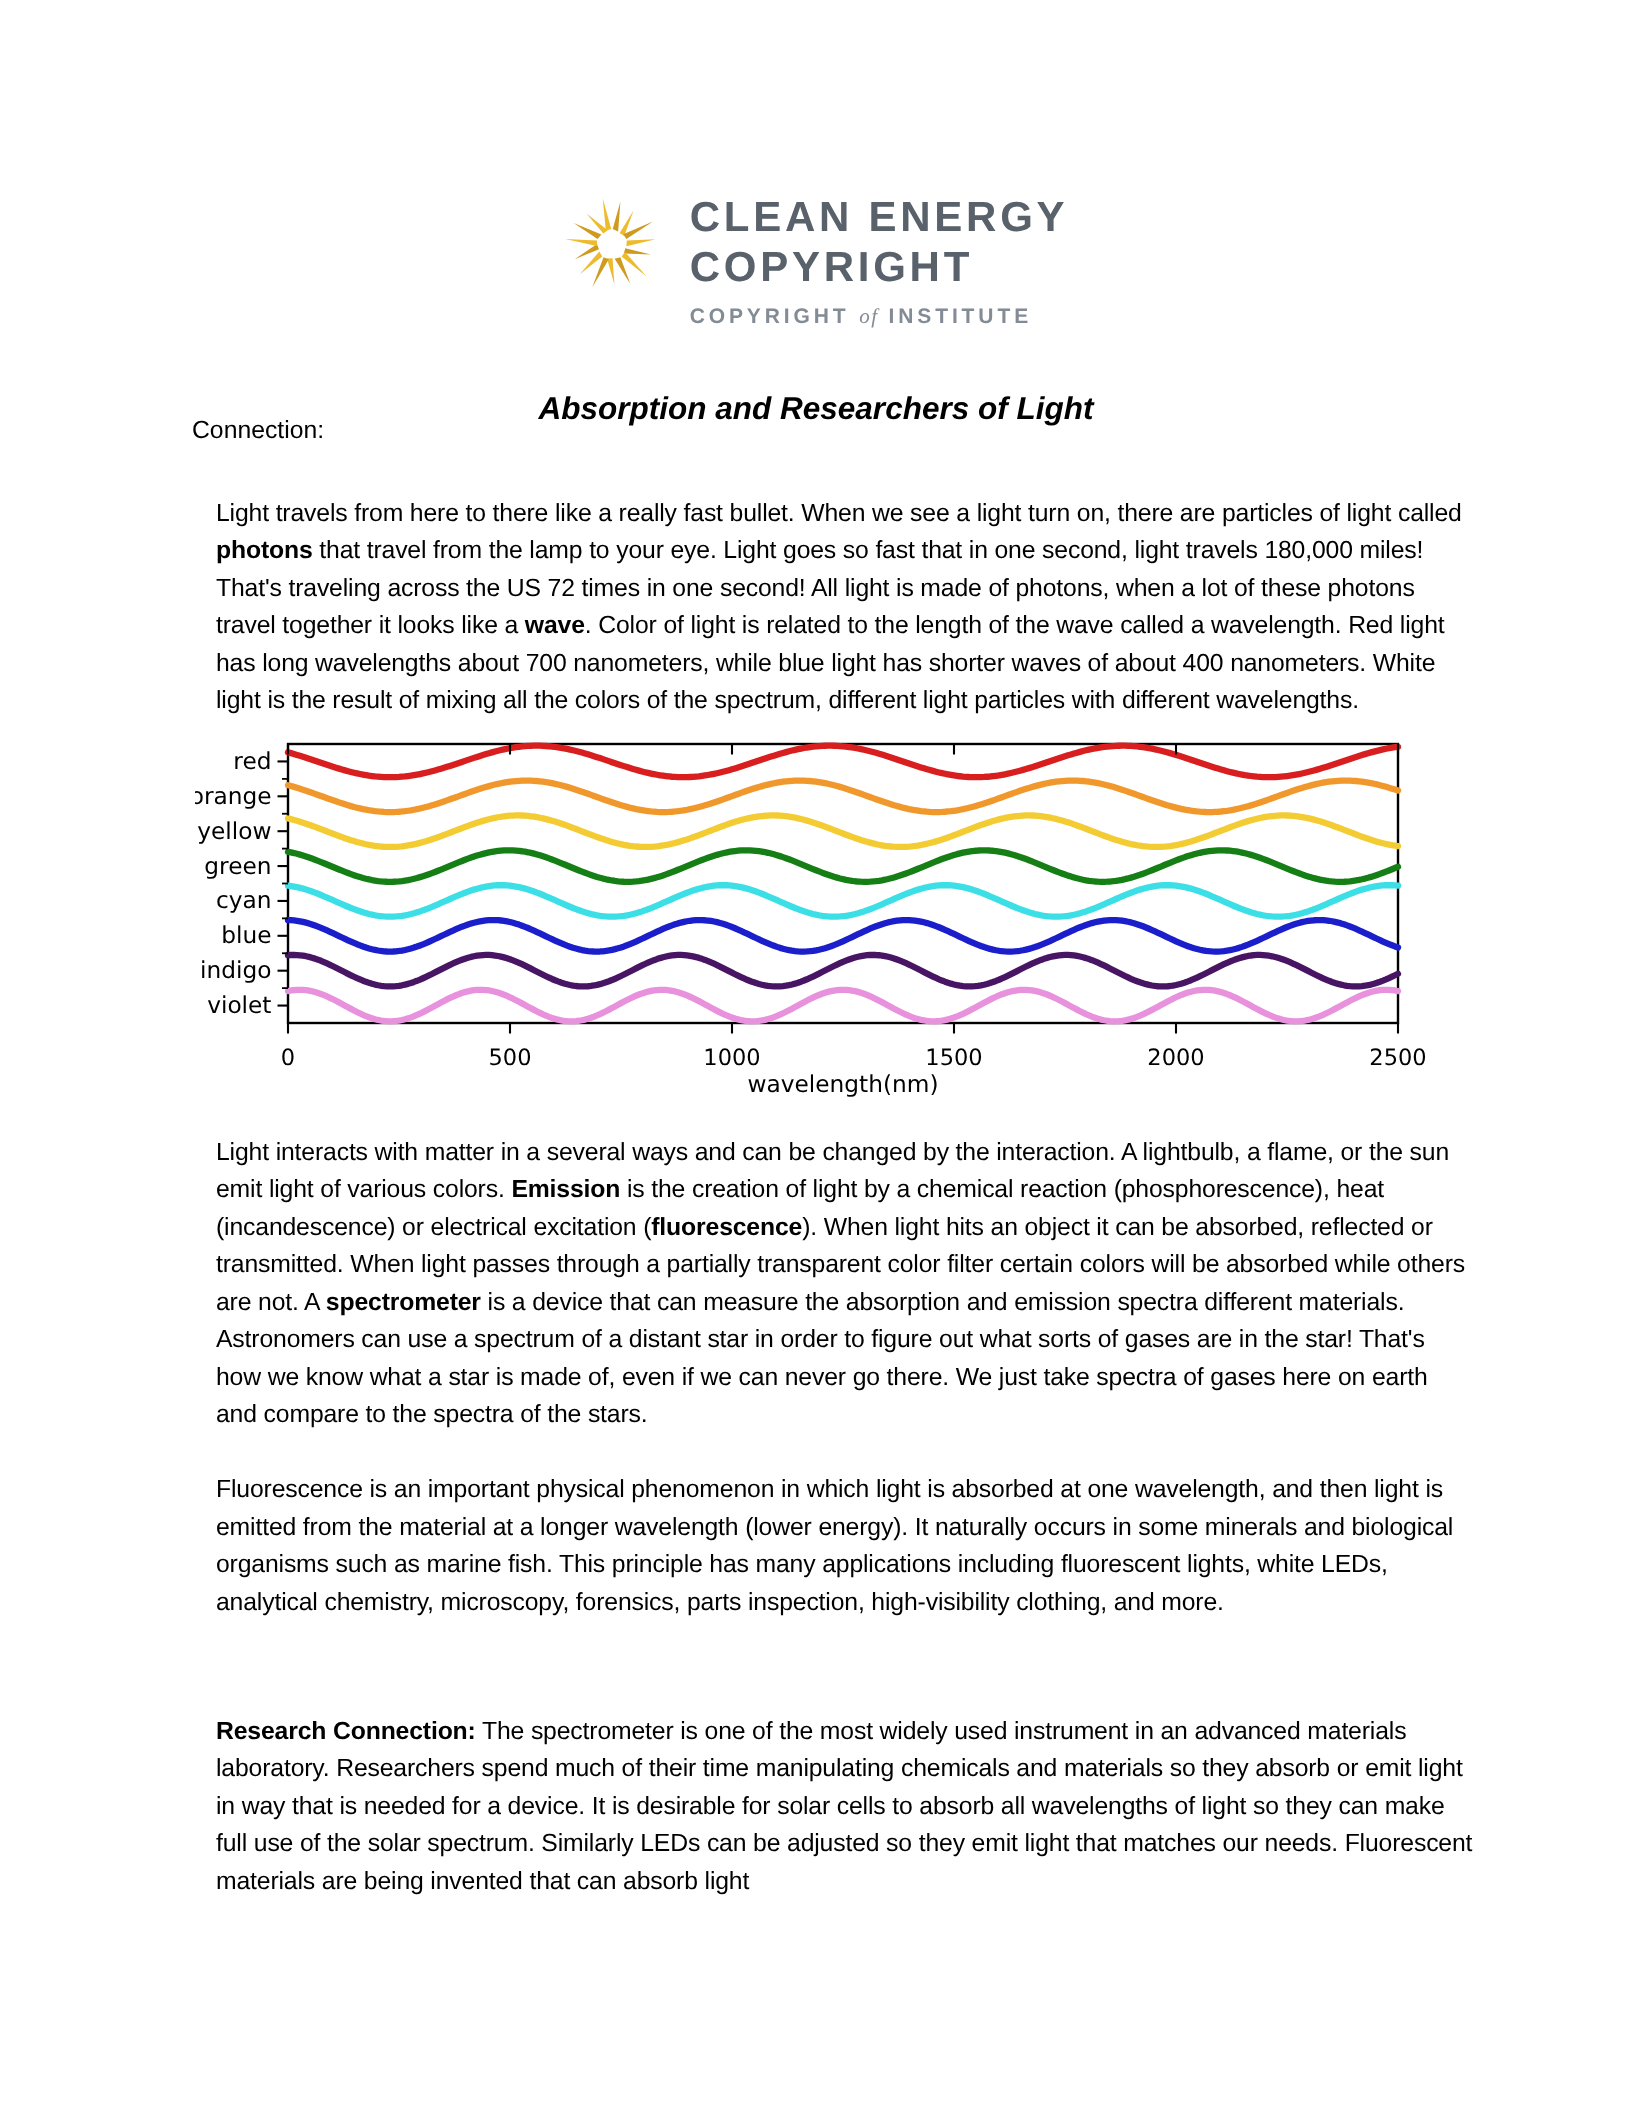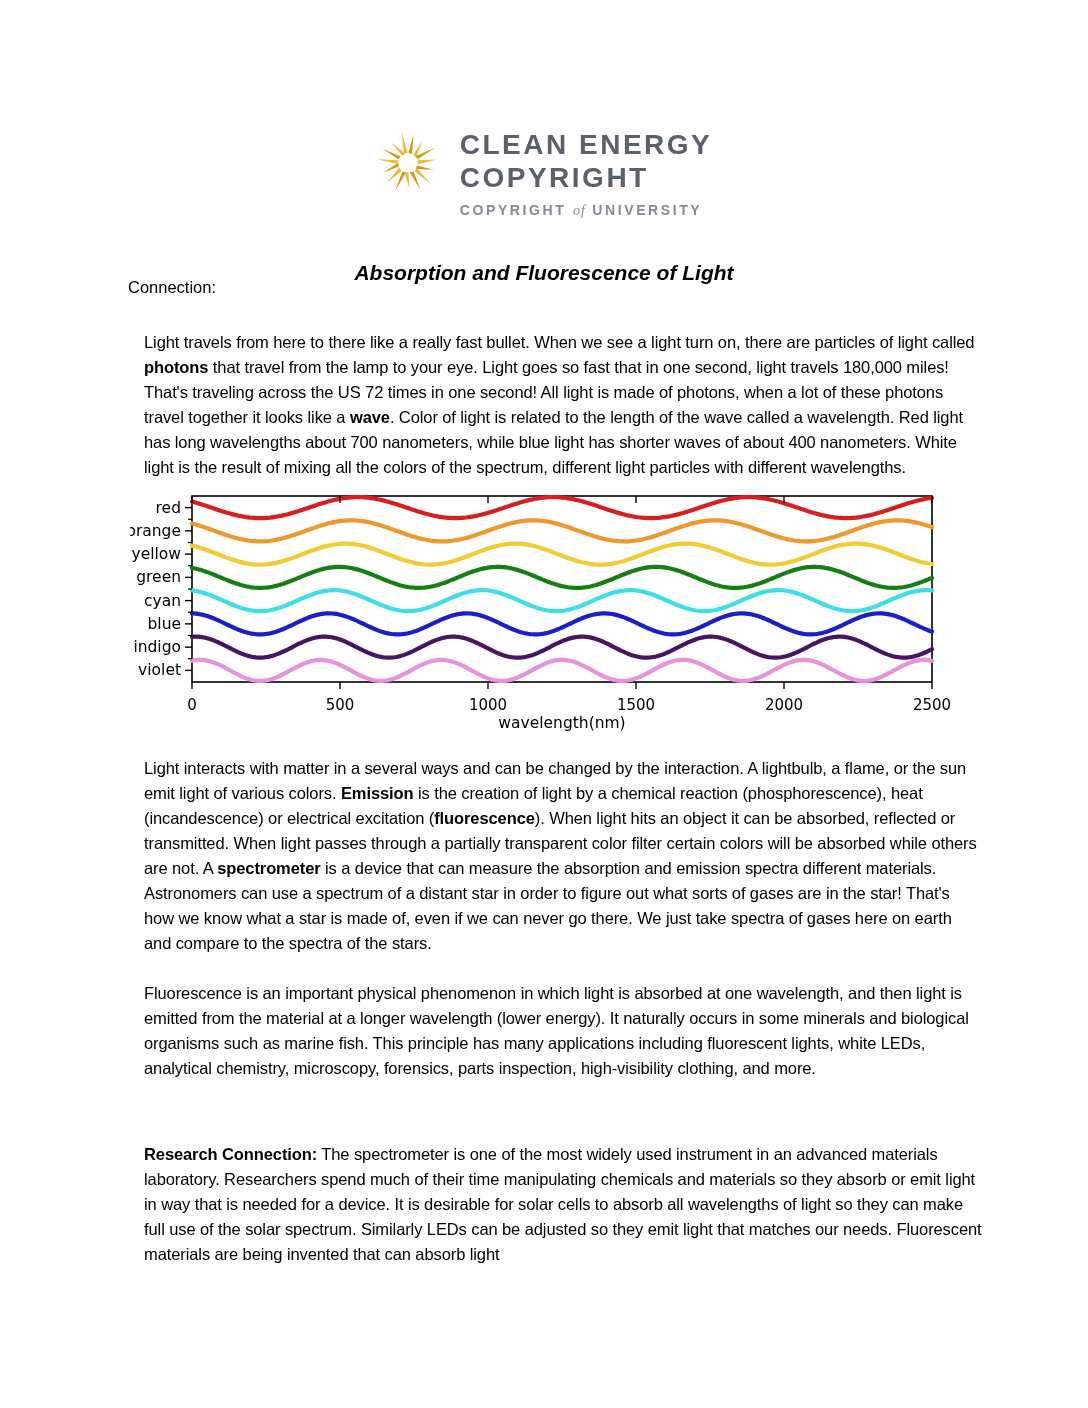--- a/index.html
+++ b/index.html
@@ -70,26 +70,26 @@
           <polygon points="36,30.5 39,32.5 45,16" fill="#edbb2e"></polygon>
         </g>
       </g>
     </svg>
     <div class="logo-text">
       <div class="logo-line">CLEAN ENERGY</div>
       <div class="logo-line">COPYRIGHT</div>
       <div class="logo-univ">
         <span>COPYRIGHT</span>
         <span class="of">of</span>
-        <span>UNIVERSITY</span>
+        <span>INSTITUTE</span>
       </div>
     </div>
   </header>
 
-  <h1 class="doc-title">Absorption and Fluorescence of Light</h1>
+  <h1 class="doc-title">Absorption and Researchers of Light</h1>
   <div class="bg-heading">Connection:</div>
 
   <p class="body-text p1"><span>Light travels from here to there like a really fast bullet. When we see a light turn on, there are particles of light called </span><span class="b">photons</span><span> that travel from the lamp to your eye. Light goes so fast that in one second, light travels 180,000 miles! That's traveling across the US 72 times in one second!  All light is made of photons, when a lot of these photons travel together it looks like a </span><span class="b">wave</span><span>.  Color of light is related to the length of the wave called a wavelength. Red light has long wavelengths about 700 nanometers, while blue light has shorter waves of about 400 nanometers. White light is the result of mixing all the colors of the spectrum, different light particles with different wavelengths.</span></p>
 
   <figure class="chart-fig">
     <svg id="wave-chart-svg" width="830" height="242" viewBox="0 0 830 242">
         <rect x="62" y="4" width="740" height="186" fill="none" stroke="#000" stroke-width="1.6"></rect>
         <path d="M62 9.53L64 10.10L66 10.68L68 11.29L70 11.91L72 12.55L74 13.20L76 13.86L78 14.53L80 15.21L82 15.88L84 16.56L86 17.23L88 17.89L90 18.54L92 19.19L94 19.81L96 20.42L98 21.01L100 21.58L102 22.13L104 22.64L106 23.13L108 23.59L110 24.01L112 24.40L114 24.75L116 25.07L118 25.34L120 25.58L122 25.77L124 25.92L126 26.03L128 26.10L130 26.12L132 26.10L134 26.04L136 25.94L138 25.79L140 25.60L142 25.36L144 25.09L146 24.78L148 24.43L150 24.04L152 23.62L154 23.17L156 22.68L158 22.17L160 21.63L162 21.06L164 20.47L166 19.86L168 19.24L170 18.60L172 17.94L174 17.28L176 16.61L178 15.94L180 15.26L182 14.59L184 13.92L186 13.25L188 12.60L190 11.96L192 11.34L194 10.73L196 10.14L198 9.58L200 9.04L202 8.53L204 8.04L206 7.59L208 7.18L210 6.79L212 6.45L214 6.14L216 5.87L218 5.64L220 5.45L222 5.30L224 5.20L226 5.14L228 5.13L230 5.15L232 5.22L234 5.34L236 5.49L238 5.69L240 5.93L242 6.21L244 6.52L246 6.88L248 7.27L250 7.70L252 8.16L254 8.65L256 9.17L258 9.71L260 10.28L262 10.87L264 11.49L266 12.11L268 12.76L270 13.41L272 14.08L274 14.75L276 15.42L278 16.10L280 16.77L282 17.44L284 18.10L286 18.75L288 19.39L290 20.01L292 20.62L294 21.20L296 21.76L298 22.29L300 22.80L302 23.28L304 23.73L306 24.14L308 24.52L310 24.86L312 25.16L314 25.42L316 25.64L318 25.83L320 25.96L322 26.06L324 26.11L326 26.12L328 26.09L330 26.01L332 25.89L334 25.73L336 25.53L338 25.28L340 24.99L342 24.67L344 24.31L346 23.91L348 23.48L350 23.02L352 22.52L354 22.00L356 21.45L358 20.88L360 20.28L362 19.67L364 19.03L366 18.39L368 17.73L370 17.07L372 16.39L374 15.72L376 15.04L378 14.37L380 13.70L382 13.04L384 12.40L386 11.76L388 11.14L390 10.54L392 9.96L394 9.40L396 8.87L398 8.37L400 7.90L402 7.46L404 7.05L406 6.68L408 6.34L410 6.05L412 5.79L414 5.57L416 5.40L418 5.27L420 5.18L422 5.13L424 5.13L426 5.17L428 5.25L430 5.38L432 5.55L434 5.76L436 6.01L438 6.30L440 6.63L442 7.00L444 7.40L446 7.84L448 8.31L450 8.81L452 9.34L454 9.89L456 10.47L458 11.07L460 11.68L462 12.32L464 12.97L466 13.62L468 14.29L470 14.96L472 15.64L474 16.31L476 16.99L478 17.65L480 18.31L482 18.96L484 19.59L486 20.21L488 20.80L490 21.38L492 21.93L494 22.46L496 22.96L498 23.43L500 23.86L502 24.26L504 24.63L506 24.96L508 25.25L510 25.50L512 25.71L514 25.87L516 26.00L518 26.08L520 26.12L522 26.12L524 26.07L526 25.98L528 25.84L530 25.67L532 25.45L534 25.19L536 24.90L538 24.56L540 24.19L542 23.78L544 23.34L546 22.86L548 22.36L550 21.83L552 21.27L554 20.69L556 20.08L558 19.46L560 18.83L562 18.18L564 17.52L566 16.85L568 16.18L570 15.50L572 14.83L574 14.16L576 13.49L578 12.84L580 12.19L582 11.56L584 10.95L586 10.35L588 9.78L590 9.23L592 8.71L594 8.21L596 7.75L598 7.32L600 6.93L602 6.57L604 6.24L606 5.96L608 5.72L610 5.51L612 5.35L614 5.23L616 5.16L618 5.13L620 5.14L622 5.19L624 5.29L626 5.43L628 5.61L630 5.84L632 6.10L634 6.41L636 6.75L638 7.13L640 7.54L642 7.99L644 8.47L646 8.98L648 9.51L650 10.07L652 10.66L654 11.26L656 11.89L658 12.52L660 13.18L662 13.84L664 14.51L666 15.18L668 15.85L670 16.53L672 17.20L674 17.86L676 18.52L678 19.16L680 19.79L682 20.40L684 20.99L686 21.56L688 22.11L690 22.62L692 23.11L694 23.57L696 23.99L698 24.38L700 24.74L702 25.05L704 25.33L706 25.57L708 25.77L710 25.92L712 26.03L714 26.10L716 26.12L718 26.11L720 26.05L722 25.94L724 25.79L726 25.60L728 25.37L730 25.10L732 24.79L734 24.44L736 24.06L738 23.64L740 23.19L742 22.70L744 22.19L746 21.65L748 21.08L750 20.50L752 19.89L754 19.26L756 18.62L758 17.97L760 17.31L762 16.64L764 15.96L766 15.29L768 14.61L770 13.94L772 13.28L774 12.63L776 11.99L778 11.36L780 10.75L782 10.17L784 9.60L786 9.06L788 8.55L790 8.06L792 7.61L794 7.19L796 6.81L798 6.46L800 6.15L802 5.88" fill="none" stroke="#d81e1e" stroke-width="4.2" stroke-linecap="round" stroke-linejoin="round"></path>
         <line x1="55" y1="15.625" x2="62" y2="15.625" stroke="#000" stroke-width="1.4"></line>
         <text x="51" y="20.6" text-anchor="end" class="ytick">red</text>

